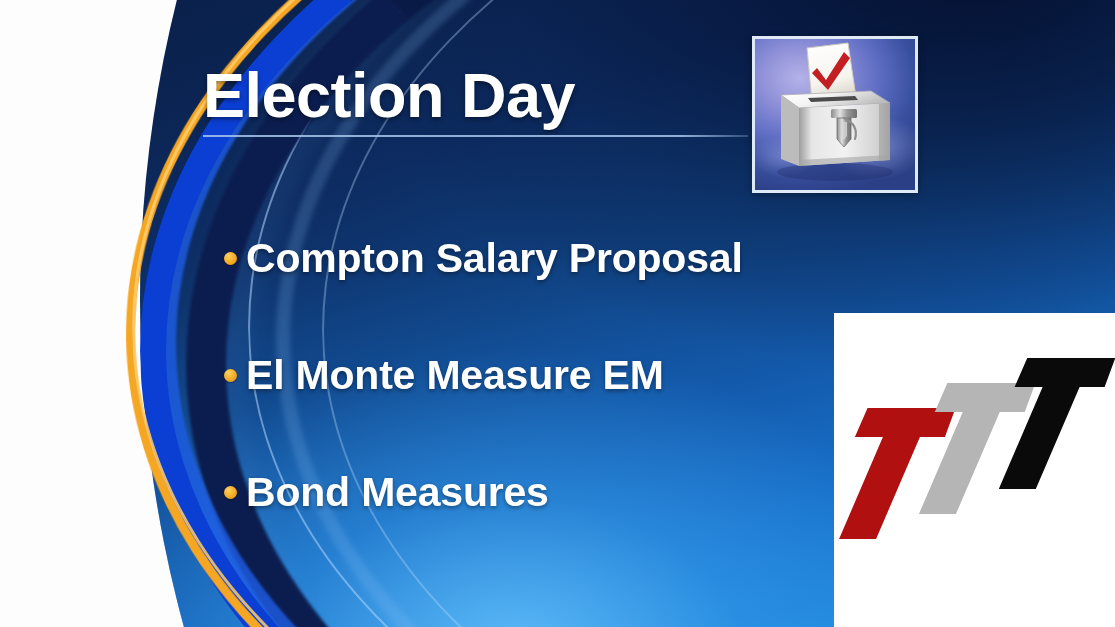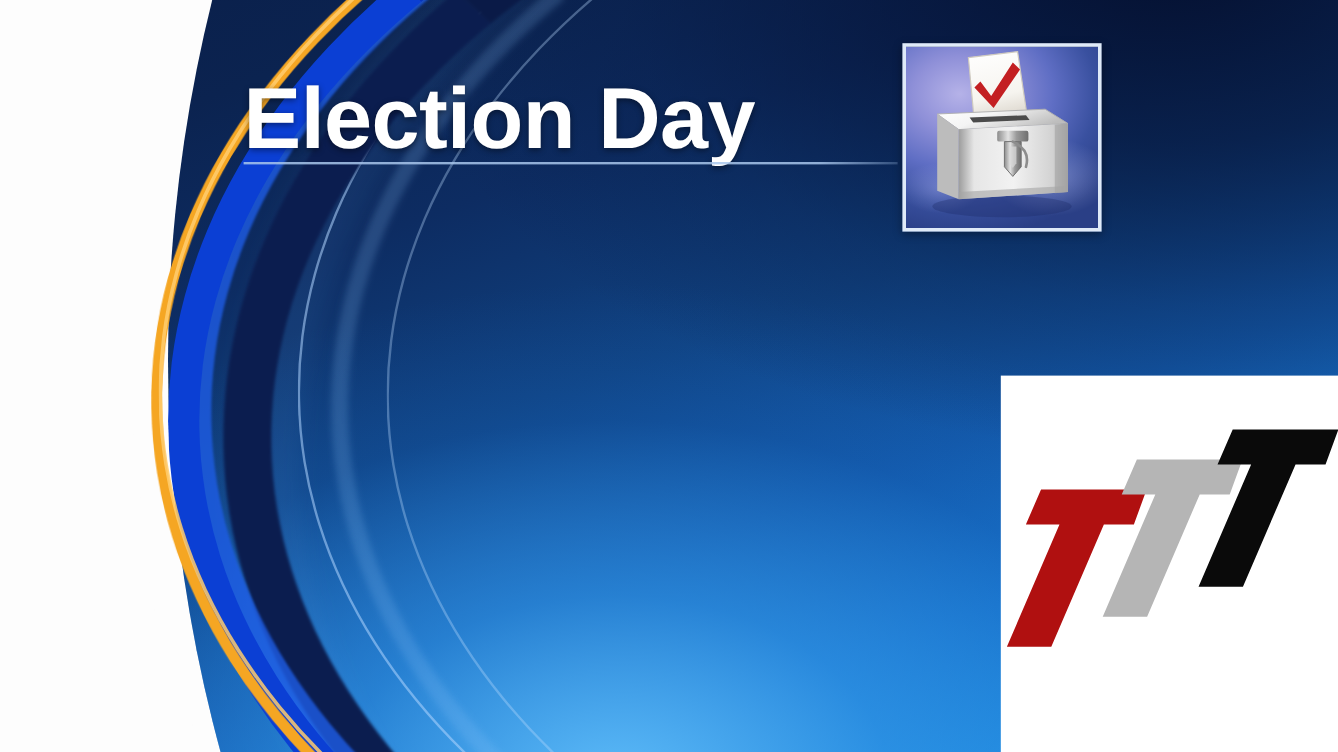--- a/index.html
+++ b/index.html
@@ -181,21 +181,21 @@
     background: #fdfdfd;
     clip-path: polygon(0 0, 150px 0, 118px 160px, 108px 330px, 126px 500px, 168px 627px, 0 627px);
     pointer-events: none;
   }
 
   
   .title {
     position: absolute;
     left: 203px;
     top: 62px;
-    font-size: 72px;
+    font-size: 63px;
     font-weight: bold;
     color: #ffffff;
     letter-spacing: -0.5px;
     line-height: 1.05;
     text-shadow: 0 2px 5px rgba(0,0,0,0.45);
     white-space: nowrap;
   }
   .title-rule {
     position: absolute;
     left: 203px;
@@ -296,20 +296,38 @@
   <div class="arc arc-navy"></div>
   <div class="arc arc-blue-vivid2"></div>
   <div class="arc arc-blue-vivid"></div>
   <div class="arc arc-gold"></div>
   <div class="arc arc-gold-hi"></div>
   <div class="white-mask"></div>
 
   <div class="title">Election Day</div>
   <div class="title-rule"></div>
 
+  <div class="bullets">
+
+    <div class="bullet-row">
+      <span class="bullet-dot"></span>
+      <span class="bullet-text">Compton Salary Proposal</span>
+    </div>
+
+    <div class="bullet-row">
+      <span class="bullet-dot"></span>
+      <span class="bullet-text">El Monte Measure EM</span>
+    </div>
+
+    <div class="bullet-row">
+      <span class="bullet-dot"></span>
+      <span class="bullet-text">Bond Measures</span>
+    </div>
+
+  </div>
 
   <div class="icon-frame">
     <div class="glow"></div>
     <svg width="160" height="151" viewBox="0 0 160 151">
       <defs>
         <linearGradient id="boxFront" x1="0" y1="0" x2="1" y2="0">
           <stop offset="0%" stop-color="#9d9d9d"></stop>
           <stop offset="14%" stop-color="#e6e6e6"></stop>
           <stop offset="50%" stop-color="#f2f2f2"></stop>
           <stop offset="86%" stop-color="#d2d2d2"></stop>

